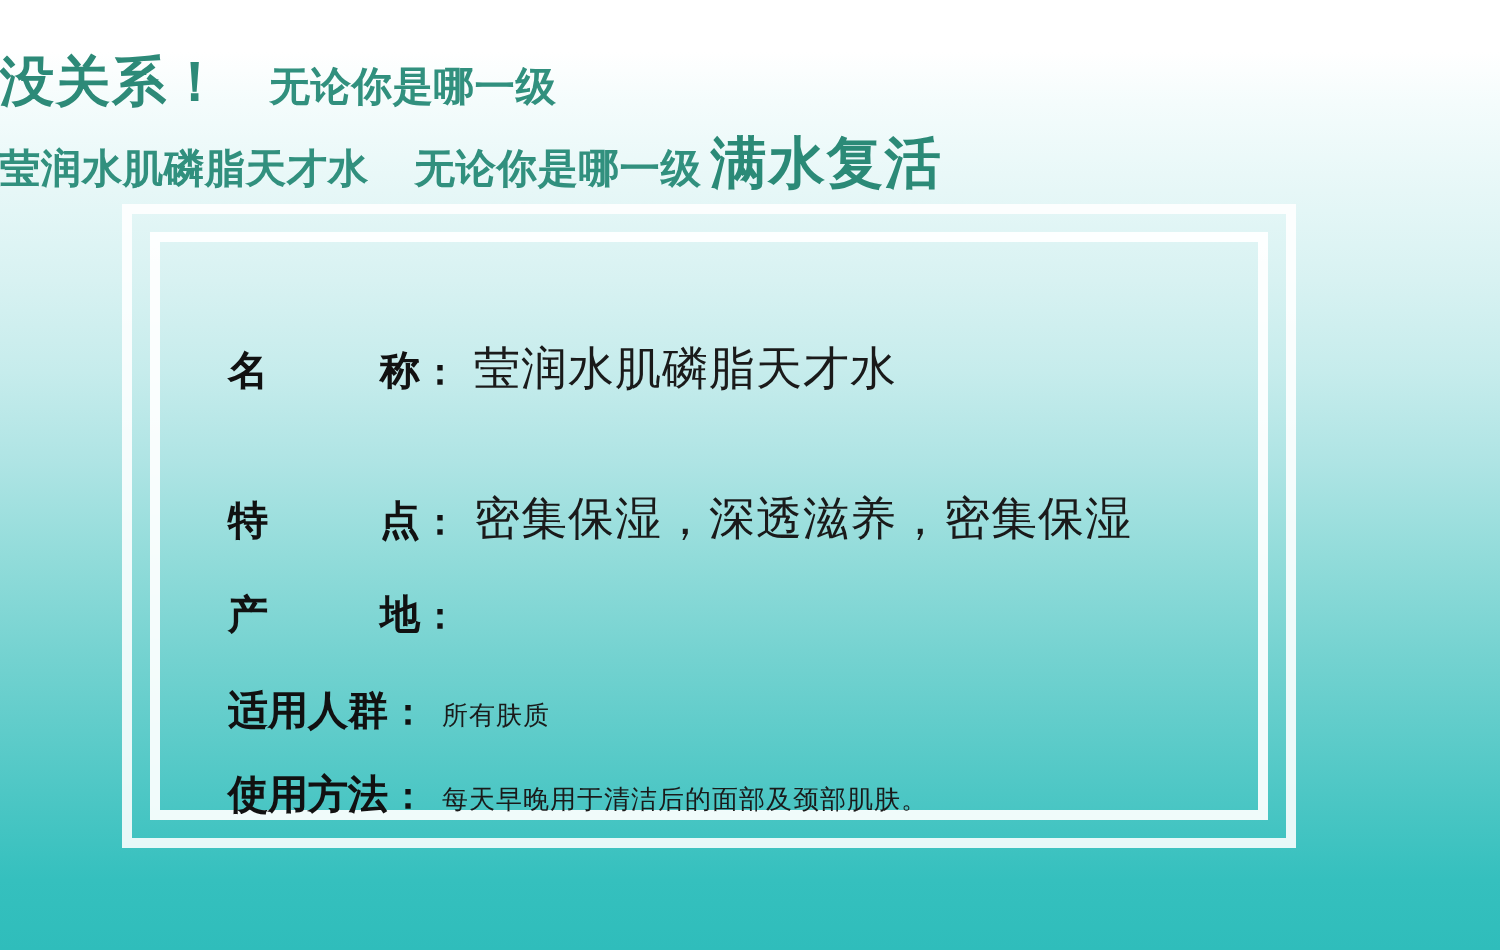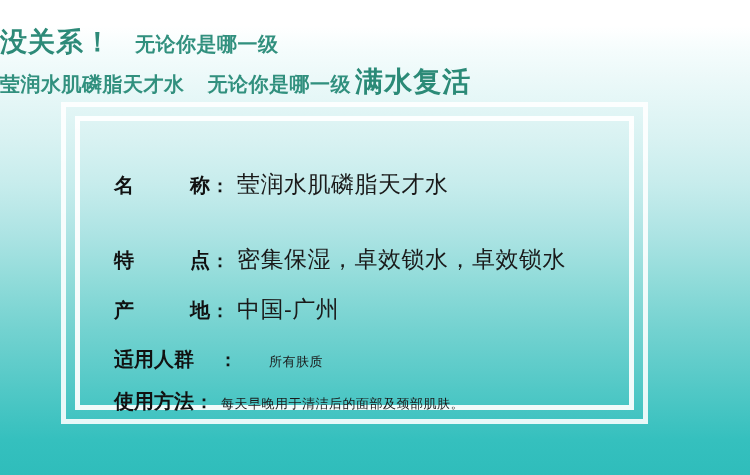--- a/index.html
+++ b/index.html
@@ -112,21 +112,21 @@
   }
 
   .row {
     display: flex;
     align-items: baseline;
     white-space: nowrap;
   }
   .row-name   { margin-top: 18px; }
   .row-feat   { margin-top: 44px; }
   .row-origin { margin-top: 19px; }
-  .row-skin   { margin-top: 21px; gap: 24px; }
+  .row-skin   { margin-top: 21px; }
   .row-usage  { margin-top: 15px; }
 
   .label {
     font-family: "DejaVu Sans", "Liberation Sans", sans-serif;
     font-weight: bold;
     font-size: 20px;
     color: #111111;
     display: inline-block;
     letter-spacing: 0px;
   }
@@ -184,30 +184,29 @@
           <span class="colon">：</span>
           <span class="value">莹润水肌磷脂天才水</span>
         </div>
 
         <div class="row row-feat">
           <span class="label label-wide">
             <span>特</span>
             <span>点</span>
           </span>
           <span class="colon">：</span>
-          <span class="value">密集保湿，卓效锁水，卓效锁水</span>
+          <span class="value">密集保湿，深透滋养，密集保湿</span>
         </div>
 
         <div class="row row-origin">
           <span class="label label-wide">
             <span>产</span>
             <span>地</span>
           </span>
           <span class="colon">：</span>
-          <span class="value">中国-广州</span>
         </div>
 
         <div class="row row-skin">
           <span class="label">适用人群</span>
           <span class="colon">：</span>
           <span class="value value-small">所有肤质</span>
         </div>
 
         <div class="row row-usage">
           <span class="label">使用方法</span>

